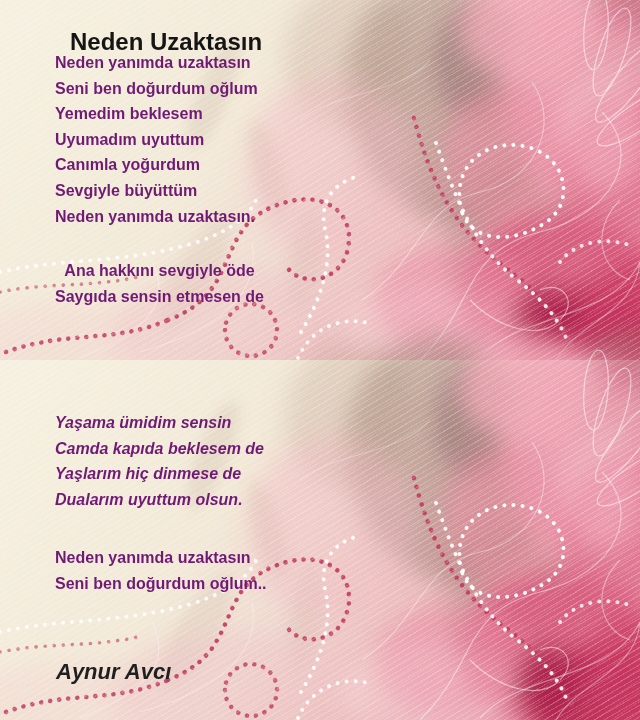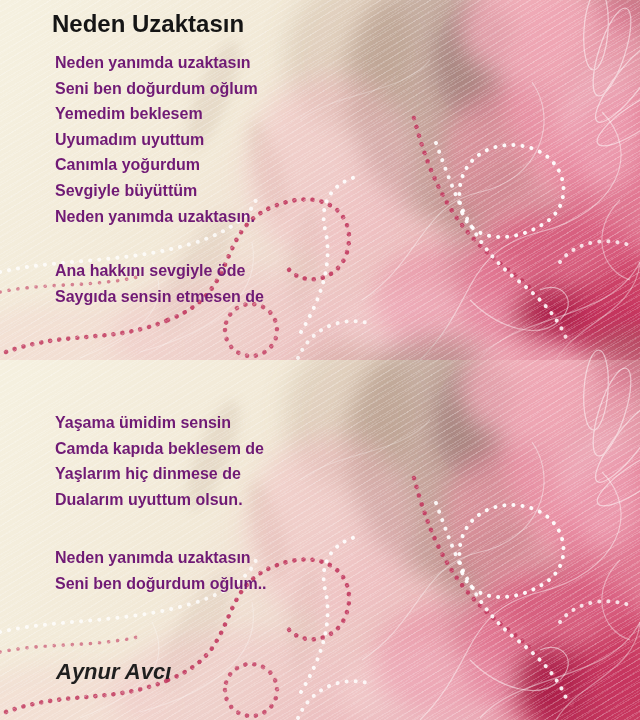--- a/index.html
+++ b/index.html
@@ -25,37 +25,37 @@
       repeating-linear-gradient(150deg,
         rgba(255,255,255,0.20) 0px, rgba(255,255,255,0.20) 1px,
         rgba(255,255,255,0) 1px, rgba(255,255,255,0) 5px),
       repeating-linear-gradient(147deg,
         rgba(255,255,255,0.12) 0px, rgba(255,255,255,0.12) 1px,
         rgba(255,255,255,0) 1px, rgba(255,255,255,0) 9px);
   }
   .title {
     position: absolute;
     left: 52px; top: 9px;
-    margin: 0;
+    margin: 18px;
     font-size: 24px;
     font-weight: 700;
     line-height: 30px;
     color: #151515;
   }
   .stanza {
     position: absolute;
     font-size: 16px;
     font-weight: 700;
     line-height: 25.6px;
     color: #701a75;
     white-space: nowrap;
   }
   .s1 { left: 55px; top: 50px; }
-  .s2 { left: 55px; top: 258px; }
-  .s3 { left: 55px; top: 410px; }
+  .s2 { left: 55px; top: 258px; text-align: center; }
+  .s3 { left: 55px; top: 410px; font-style: italic; }
   .s4 { left: 55px; top: 545px; }
   .author {
     position: absolute;
     left: 56px; top: 658px;
     font-style: italic;
     font-weight: 700;
     font-size: 22px;
     line-height: 28px;
     color: #1f1f1f;
     white-space: nowrap;

